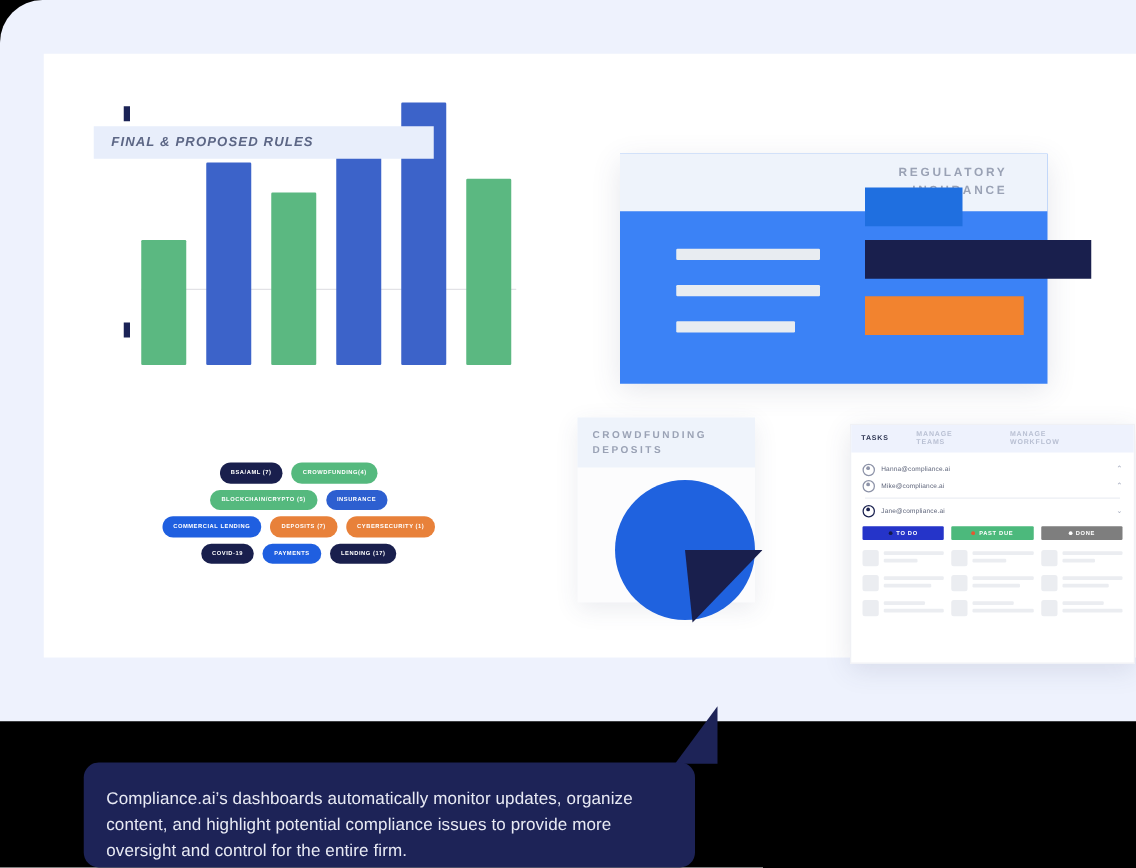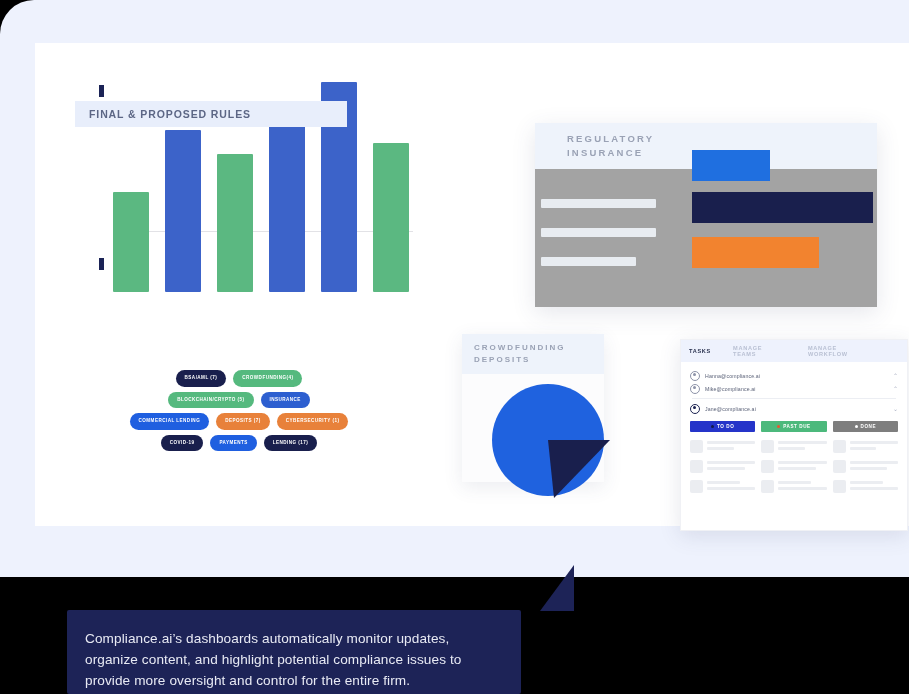--- a/index.html
+++ b/index.html
@@ -15,21 +15,21 @@
   }
   
   #dashboard-card{
     position:absolute;left:35px;top:43px;width:874px;height:483px;
     background:#ffffff;
   }
   .panel-header{
     background:#e8eefb;color:#5c6685;font-size:10.5px;letter-spacing:.9px;
     font-weight:700;padding:7px 14px;box-sizing:border-box;
   }
-  #bar-header{position:absolute;left:40px;top:58px;width:272px;}
+  #bar-header{position:absolute;left:40px;top:58px;width:272px;font-style:italic;}
   #bar-plot{position:absolute;left:58px;top:46px;width:320px;height:235px;}
   .bar{position:absolute;bottom:32px;width:36px;border-radius:1px;}
   #bar-baseline{position:absolute;left:20px;bottom:92px;width:300px;height:1px;background:#e2e2e6;}
   #axis-tick-top{position:absolute;left:64px;top:42px;width:5px;height:12px;background:#1b2356;}
   #axis-tick-bottom{position:absolute;left:64px;top:215px;width:5px;height:12px;background:#1b2356;}
 
   
   #topic-panel{position:absolute;left:93px;top:314px;width:222px;}
   #topic-header{font-size:9px;letter-spacing:1.1px;padding:7px 13px;}
   #topic-tags{margin-top:13px;}
@@ -40,22 +40,22 @@
     display:flex;align-items:center;justify-content:center;
   }
   .t-navy{background:#191f4d;}
   .t-green{background:#55b97e;}
   .t-blue{background:#2d5fd0;}
   .t-brightblue{background:#1f5fe0;}
   .t-orange{background:#e8813a;}
 
   
   #reg-panel{
-    position:absolute;left:500px;top:80px;width:342px;height:184px;
-    background:#a3a3a3;box-shadow:0 6px 22px rgba(60,70,110,.13);
+    position:absolute;left:461px;top:80px;width:342px;height:184px;
+    background:#3b82f6;box-shadow:0 6px 22px rgba(60,70,110,.13);text-align:right;
   }
   #reg-header{
     position:absolute;left:0;top:0;width:100%;background:#eef3fb;
     color:#9aa2b5;font-size:9.5px;font-weight:700;letter-spacing:2.2px;
     padding:9px 32px;box-sizing:border-box;line-height:14px;
   }
   .reg-line{position:absolute;height:9px;background:#e8ecf1;border-radius:1px;left:506px;}
   .reg-bar{position:absolute;height:31px;}
   #reg-bar-1{background:#1f6fe0;}
   #reg-bar-2{background:#191f4d;}
@@ -120,22 +120,22 @@
   #dot-done{background:#ffffff;}
   #task-grid{display:flex;gap:6px;padding:8px 9px 0 9px;}
   .task-col{flex:1;}
   .task-item{display:flex;gap:4px;margin-bottom:7px;}
   .task-thumb{width:13px;height:13px;background:#ebedf1;border-radius:2px;flex:none;}
   .task-lines{flex:1;padding-top:1px;}
   .task-line{height:3px;background:#ebedf1;border-radius:1px;margin-bottom:3px;}
 
   
   #callout{
-    position:absolute;left:67px;top:610px;width:454px;height:84px;
-    background:#1d2357;border-radius:2px;
+    position:absolute;left:67px;top:610px;width:489px;height:84px;
+    background:#1d2357;border-radius:12px;
   }
   #callout-tail{
     position:absolute;left:540px;top:565px;width:0;height:0;
     border-left:34px solid transparent;border-right:0 solid transparent;
     border-bottom:46px solid #1d2357;
   }
   #callout-text{
     padding:18px 24px 0 18px;color:#e8eaf4;font-size:13.6px;line-height:21px;
     letter-spacing:.1px;
   }

